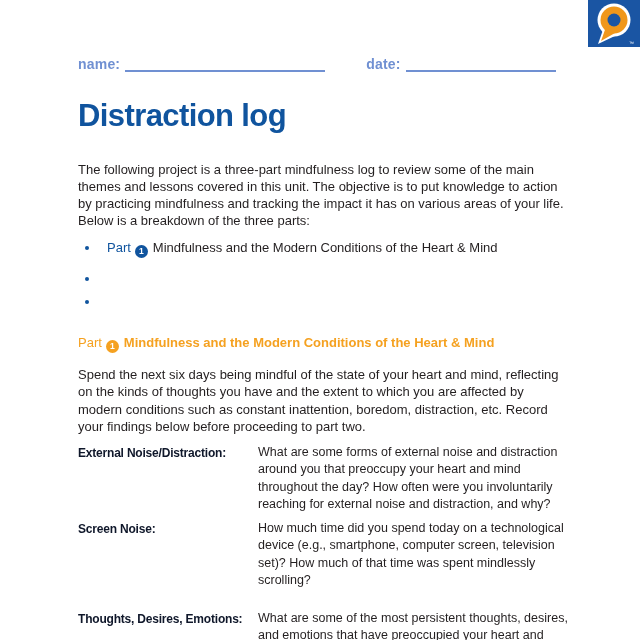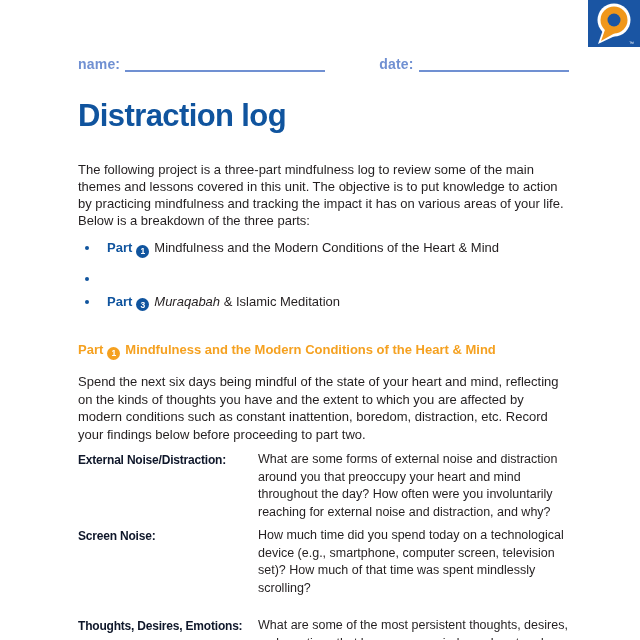--- a/index.html
+++ b/index.html
@@ -23,21 +23,21 @@
   .field { display: flex; align-items: flex-end; }
   .field-label {
     color: #7090d2; font-weight: bold; font-size: 14px; line-height: 16px;
     margin-right: 5px; letter-spacing: 0.2px;
   }
   .field-line {
     display: inline-block; height: 15px;
     border-bottom: 2px solid #7090d2;
   }
   .name-line { width: 200px; }
-  .date-field { margin-left: 54px; }
+  .date-field { margin-left: 41px; }
   .date-line { width: 150px; }
 
   
   h1.title {
     margin-top: 26px;
     color: #10549e; font-size: 31px; line-height: 36px;
     font-weight: bold; letter-spacing: -0.6px;
   }
 
   
@@ -45,21 +45,21 @@
   .body2 { margin-top: 13px; font-size: 13px; line-height: 17.5px; width: 492px; }
 
   
   .parts-list { list-style: none; margin-top: 11px; }
   .part-item { display: flex; align-items: flex-start; margin-bottom: 13px; font-size: 13px; line-height: 16px; }
   .part-item:last-child { margin-bottom: 0; }
   .dot {
     flex: none; width: 4px; height: 4px; border-radius: 50%;
     background: #10549e; margin: 6px 18px 0 7px;
   }
-  .part-word { font-weight: bold; color: #10549e; }
+  .part-word { font-weight: normal; color: #10549e; }
   .num {
     display: inline-flex; width: 13px; height: 13px; border-radius: 50%;
     color: #ffffff; font-size: 8.5px; font-weight: bold;
     align-items: center; justify-content: center;
     vertical-align: -2px; margin: 0 5px 0 4px;
   }
   .blue-num { background: #10549e; }
   .orange-num { background: #f5a120; }
   .it { font-style: italic; }
 
@@ -117,21 +117,20 @@
   <ul class="parts-list">
     <li class="part-item">
         <span class="dot"></span>
         <span class="part-text"><span class="part-word">Part</span><span class="num blue-num">1</span><span class="it"></span><span>Mindfulness and the Modern Conditions of the Heart &amp; Mind</span></span>
       </li>
     <li class="part-item">
         <span class="dot"></span>
       </li>
     <li class="part-item">
         <span class="dot"></span>
-        <span class="part-text"><span class="part-word">Part</span><span class="num blue-num">3</span><span class="it">Muraqabah</span><span> &amp; Islamic Meditation</span></span>
       </li>
   </ul>
 
   <h2 class="section-heading"><span class="part-word">Part</span><span class="num orange-num">1</span><span>Mindfulness and the Modern Conditions of the Heart &amp; Mind</span></h2>
 
   <p class="body2">Spend the next six days being mindful of the state of your heart and mind, reflecting on the kinds of thoughts you have and the extent to which you are affected by modern conditions such as constant inattention, boredom, distraction, etc. Record your findings below before proceeding to part two.</p>
 
   <div class="form-rows">
     <div class="form-row r1">
       <div class="row-label">External Noise/Distraction:</div>

